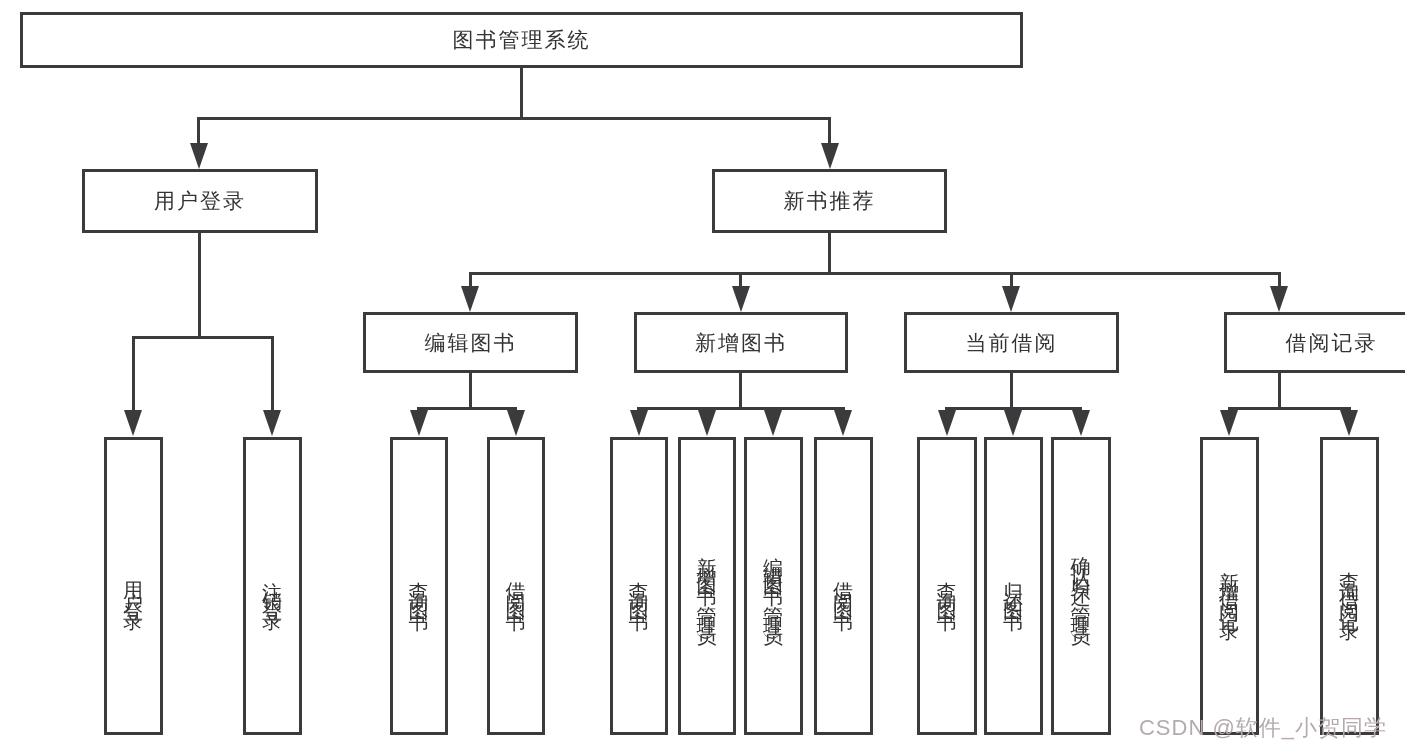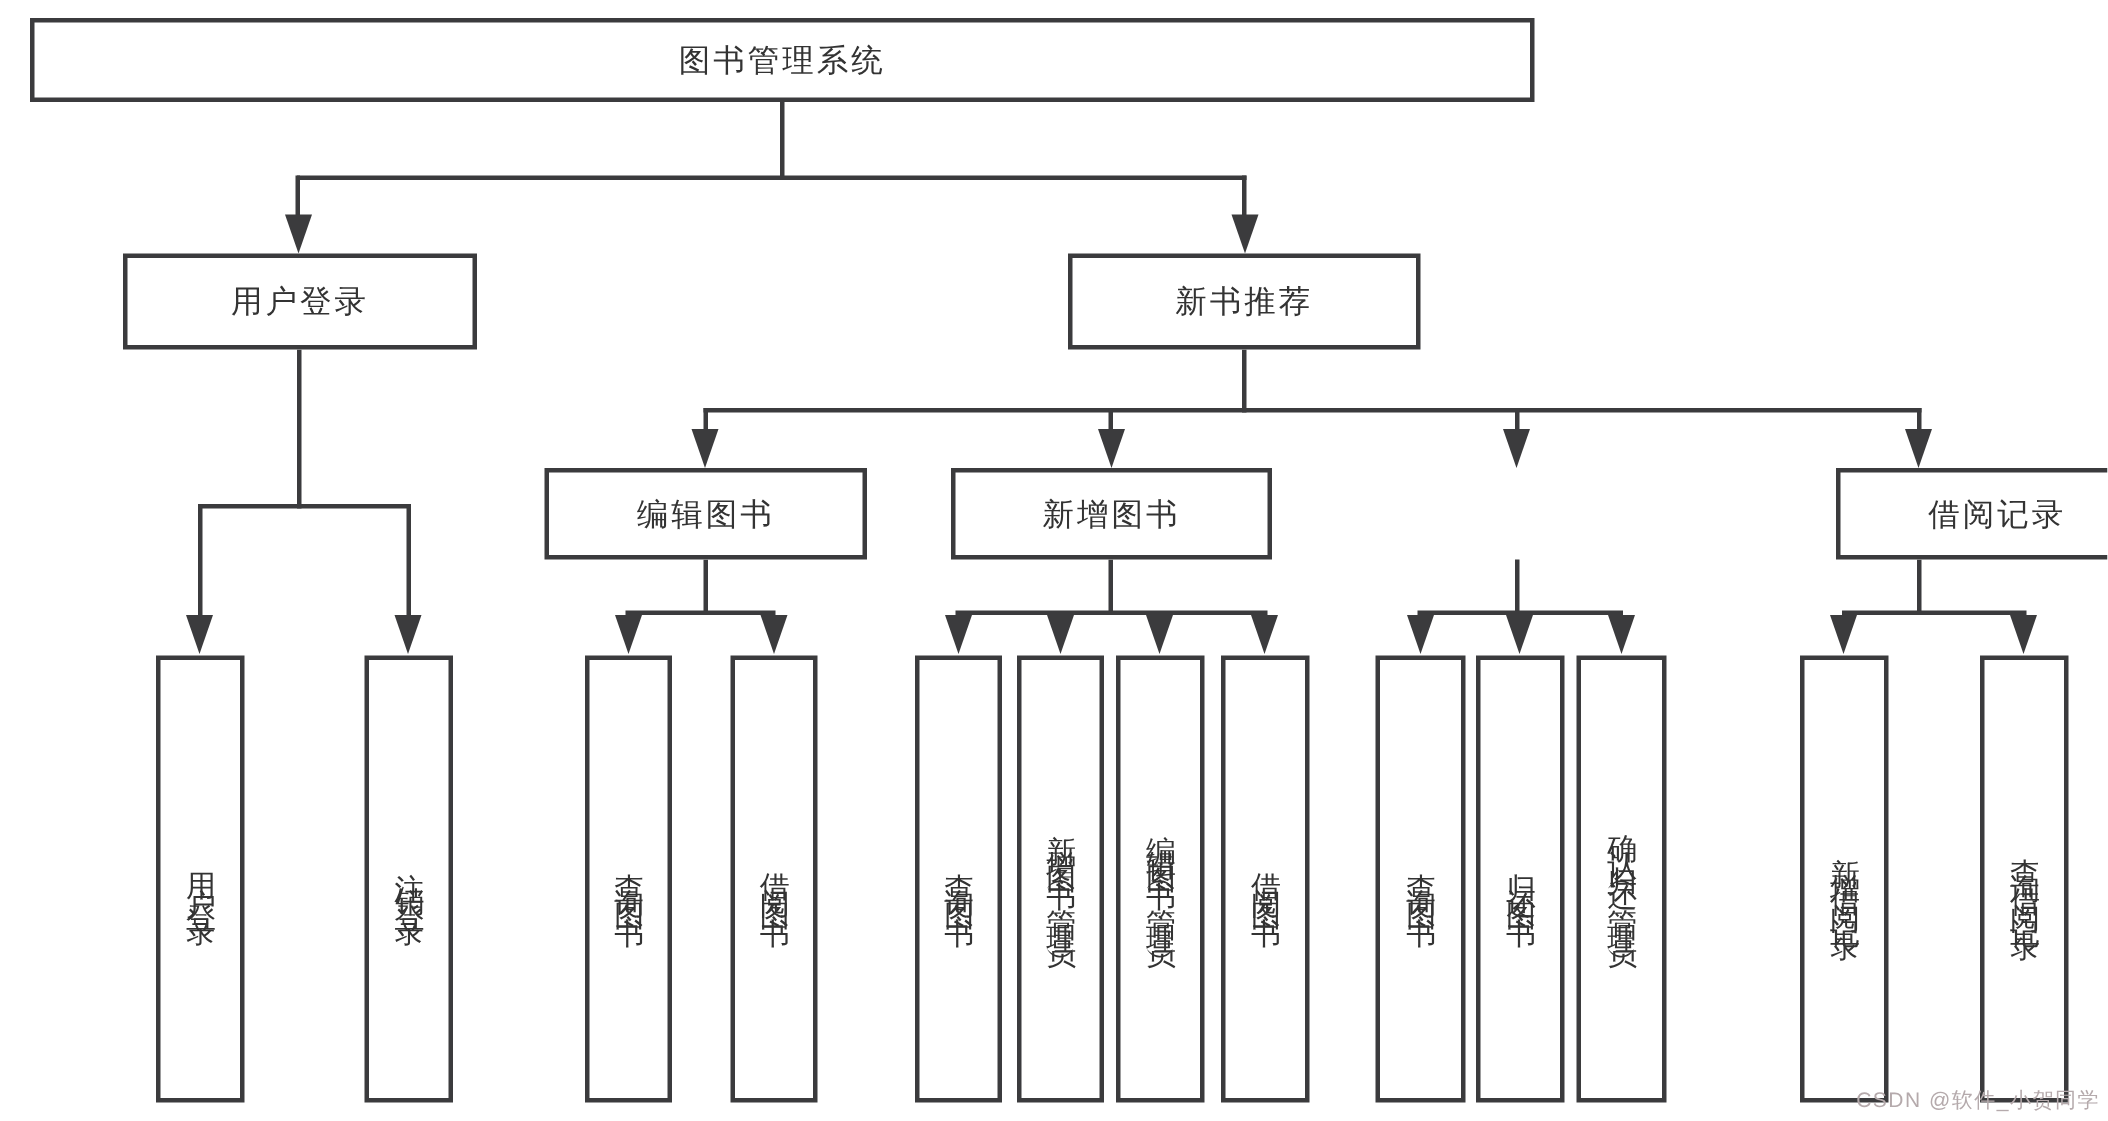--- a/index.html
+++ b/index.html
@@ -24,21 +24,21 @@
     font-size:20px;letter-spacing:10px;line-height:1;
   }
   .vline{position:absolute;width:3px;background:var(--line);z-index:1;}
   .hline{position:absolute;height:3px;background:var(--line);z-index:1;}
   .arrow{
     position:absolute;width:0;height:0;z-index:1;
     border-left:9px solid transparent;border-right:9px solid transparent;
     border-top:26px solid var(--line);
   }
   .watermark{
-    position:absolute;right:5px;bottom:4px;font-size:14px;letter-spacing:1px;
+    position:absolute;right:18px;bottom:4px;font-size:22px;letter-spacing:1px;
     color:var(--wm);z-index:5;white-space:nowrap;
   }
 </style>
 </head>
 <body>
 
 <div class="canvas">
 
   <div class="vline" style="left:520px;top:68px;height:50px"></div>
   <div class="hline" style="left:198px;top:117px;width:633px"></div>
@@ -98,20 +98,23 @@
   <div class="box" style="left:712px;top:169px;width:235px;height:64px">
     <span>新书推荐</span>
   </div>
 
   <div class="box" style="left:363px;top:312px;width:215px;height:61px">
     <span>编辑图书</span>
   </div>
   <div class="box" style="left:634px;top:312px;width:214px;height:61px">
     <span>新增图书</span>
   </div>
+  <div class="box" style="left:904px;top:312px;width:215px;height:61px">
+    <span>当前借阅</span>
+  </div>
   <div class="box" style="left:1224px;top:312px;width:215px;height:61px">
     <span>借阅记录</span>
   </div>
 
   <div class="box vbox" style="left:104px;top:437px;width:59px;height:298px">
     <span>用户登录</span>
   </div>
   <div class="box vbox" style="left:243px;top:437px;width:59px;height:298px">
     <span>注销登录</span>
   </div>

